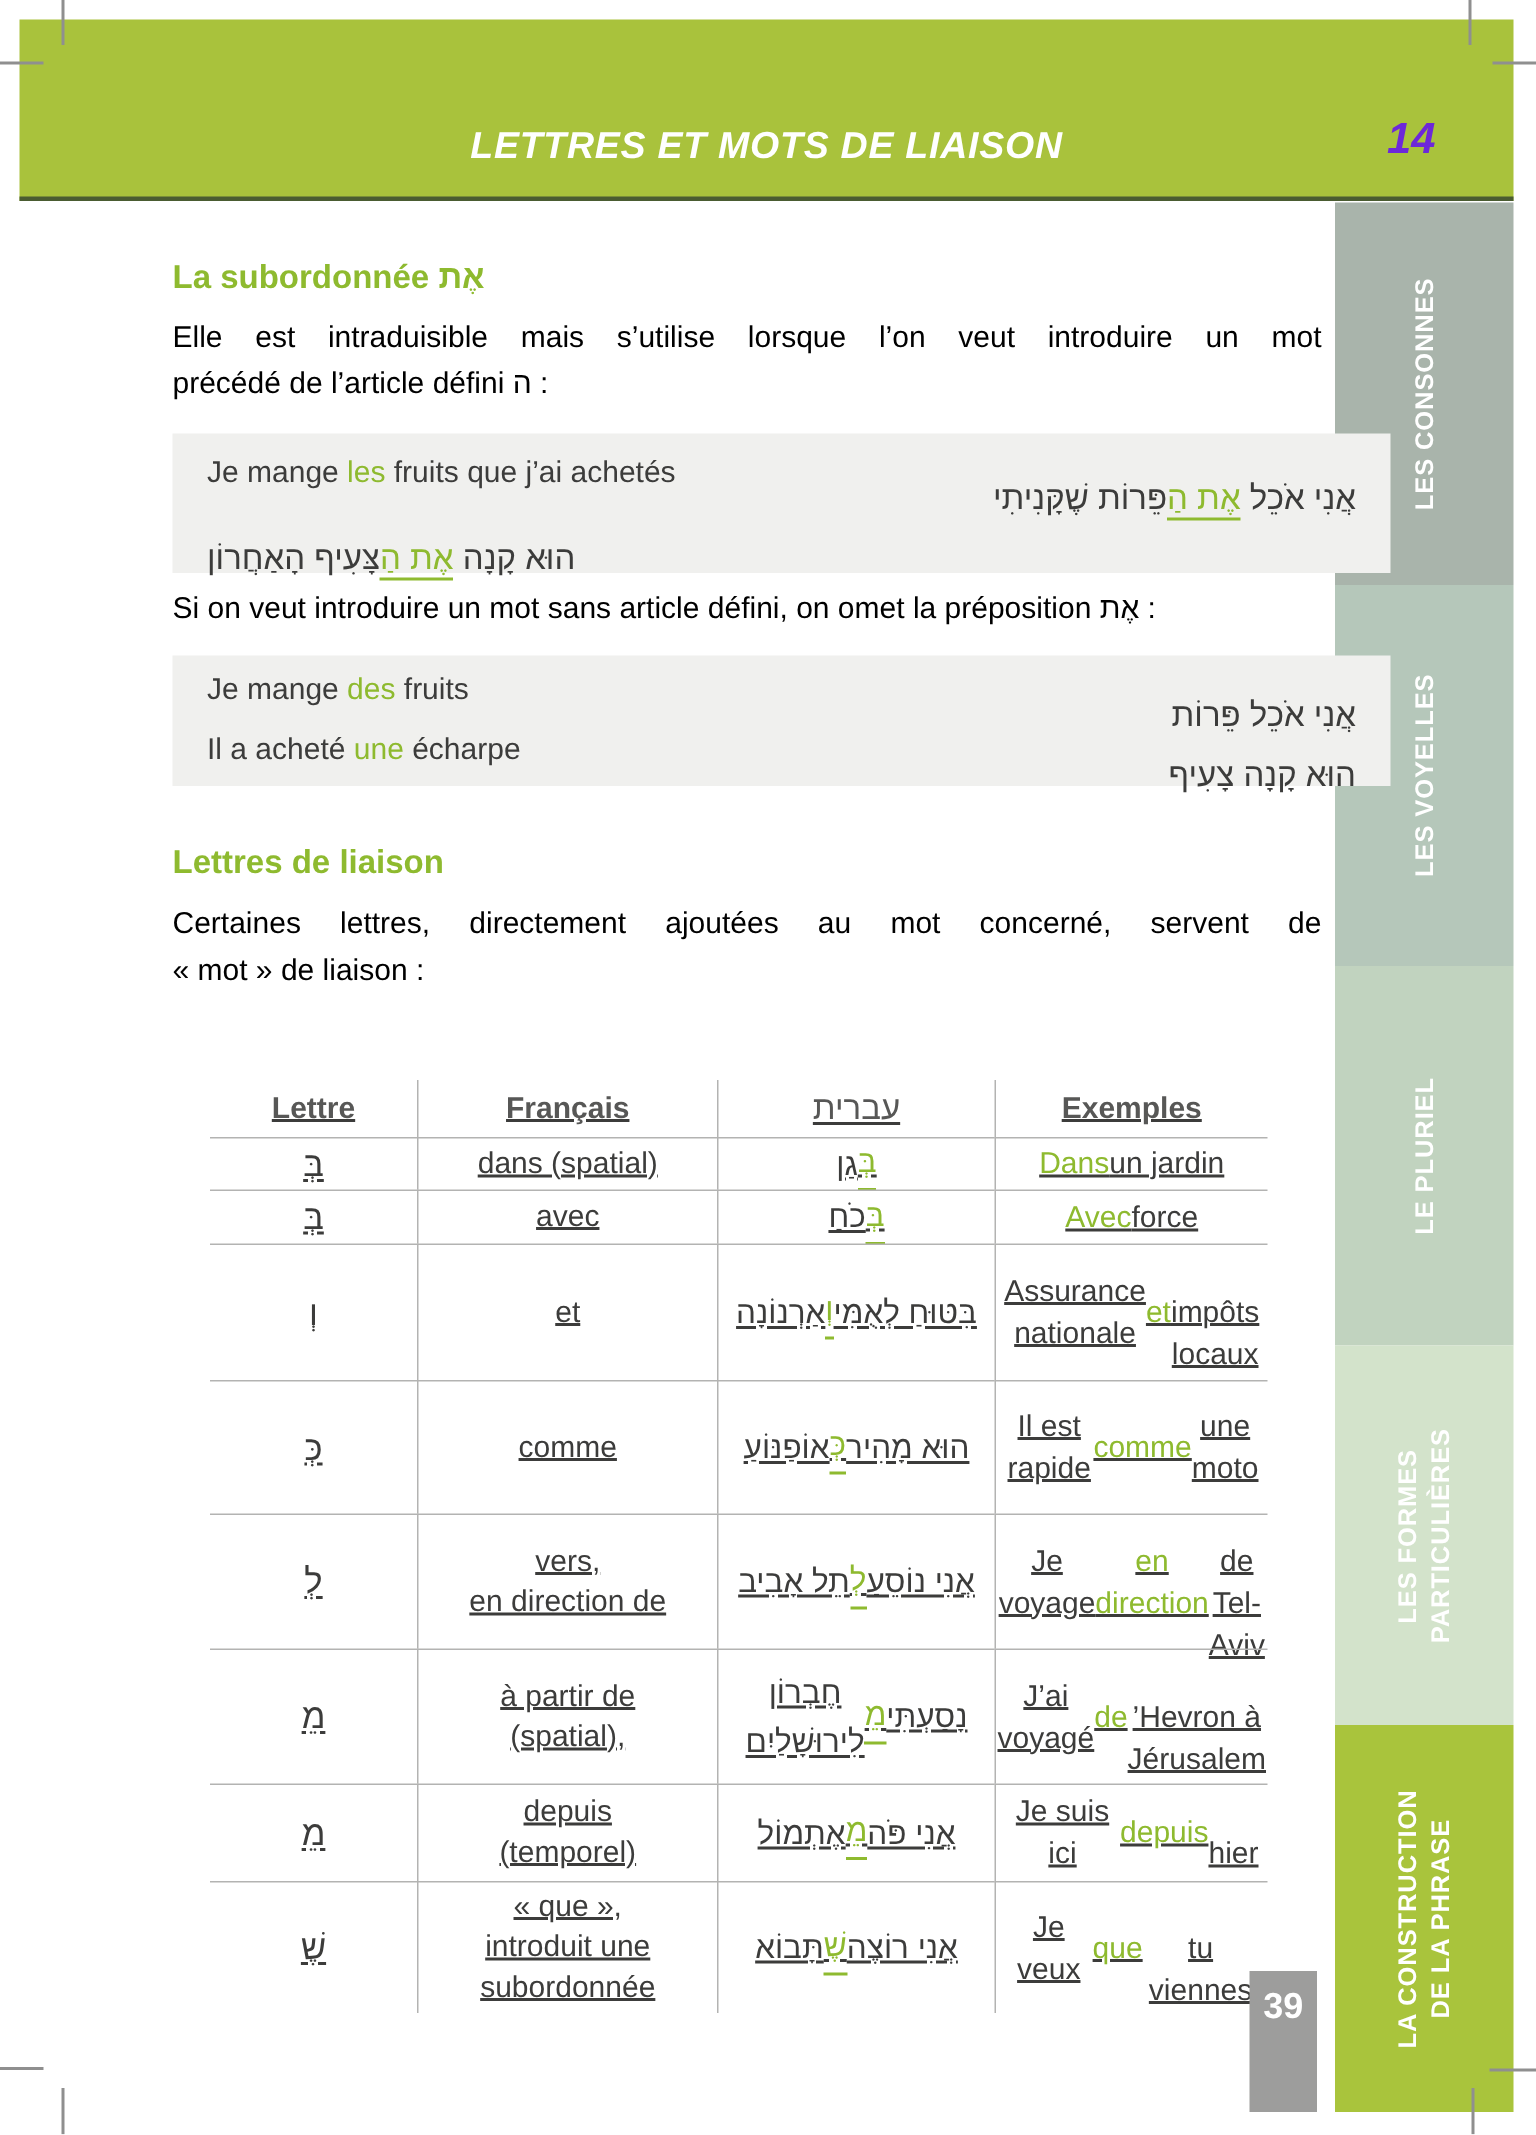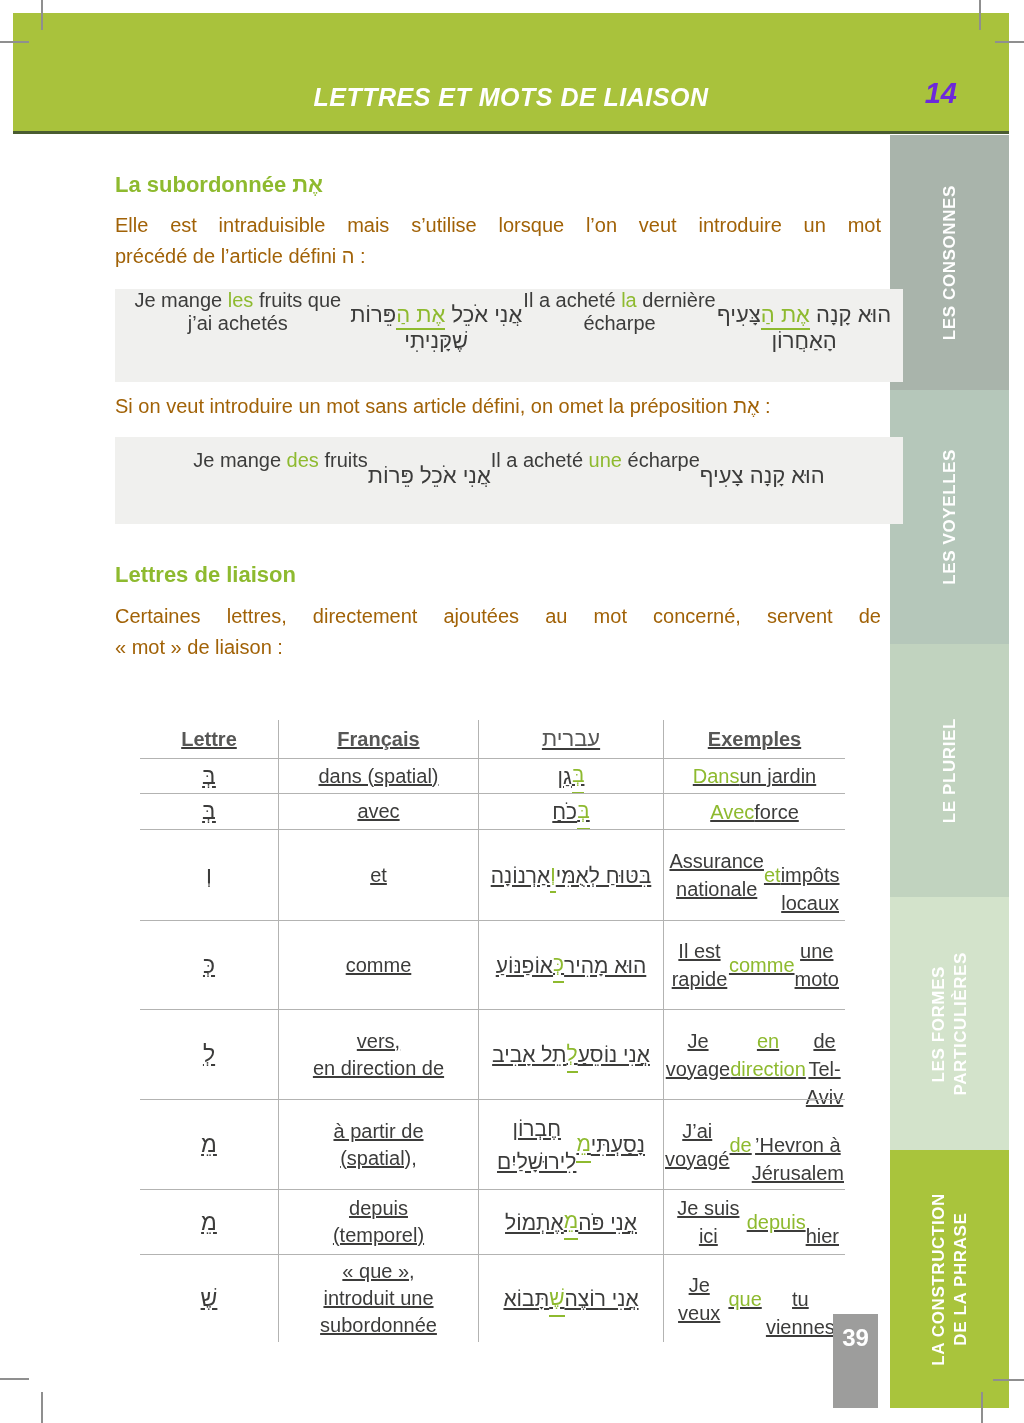--- a/index.html
+++ b/index.html
@@ -17,24 +17,24 @@
   .topbar .chap{position:absolute;right:52px;top:64px;color:#6d28d9;font-weight:bold;font-size:29px;}
 
   
   .tab{position:absolute;left:890px;width:119px;display:flex;align-items:center;justify-content:center;}
   .tab span{writing-mode:vertical-rl;transform:rotate(180deg);color:#fff;font-weight:bold;
             font-size:17px;line-height:22px;letter-spacing:.6px;text-align:center;white-space:pre-line;}
 
   
   .blk{position:absolute;left:115px;width:766px;}
   .h-green{font-size:22px;font-weight:bold;color:#8eba2f;}
-  .para{font-size:20px;line-height:31px;color:#a16207;}
+  .para{font-size:20px;line-height:31px;color:#000000;}
   .jline{text-align:justify;text-align-last:justify;}
 
-  .exbox{background:#f0f0ee;padding:3px 11px;display:flex;flex-direction:row;justify-content:center;text-align:center;}
+  .exbox{background:#f0f0ee;padding:3px 23px;display:flex;flex-direction:column;justify-content:center;text-align:center;}
   .exrow{height:40px;display:flex;align-items:center;justify-content:space-between;}
   .exrow .fr{font-size:20px;}
   .exrow .he{font-size:22px;direction:rtl;unicode-bidi:plaintext;margin-top:32px;}
 
   .grn{color:#8eba2f;}
   .und{border-bottom:2px solid #8eba2f;padding-bottom:1px;}
 
   
   .ltable{position:absolute;left:140px;top:720px;display:grid;
           grid-template-columns:138px 200px 185px 182px;
@@ -95,21 +95,20 @@
     <span class="jline" style="display:block">Elle est intraduisible mais s’utilise lorsque l’on veut introduire un mot</span>
     <span style="display:block">précédé de l’article défini ה :</span>
   </div>
 
   <div class="blk exbox" style="top:289px;height:87px">
     <div class="exrow">
       <span class="fr"><span>Je mange </span><span class="grn">les</span><span> fruits que j’ai achetés</span></span>
       <span class="he"><span>אֲנִי אֹכֵל </span><span class="grn und">אֶת הַ</span><span>פֵּרוֹת שֶׁקָּנִיתִי</span></span>
     </div>
     <div class="exrow">
-      <span class="fr"><span>Il a acheté </span><span class="grn">la</span><span> dernière écharpe</span></span>
       <span class="he"><span>הוּא קָנָה </span><span class="grn und">אֶת הַ</span><span>צָּעִיף הָאַחֲרוֹן</span></span>
     </div>
   </div>
 
   <div class="blk para" style="top:391px">Si on veut introduire un mot sans article défini, on omet la préposition אֶת :</div>
 
   <div class="blk exbox" style="top:437px;height:81px">
     <div class="exrow">
       <span class="fr"><span>Je mange </span><span class="grn">des</span><span> fruits</span></span>
       <span class="he"><span>אֲנִי אֹכֵל פֵּרוֹת</span></span>

